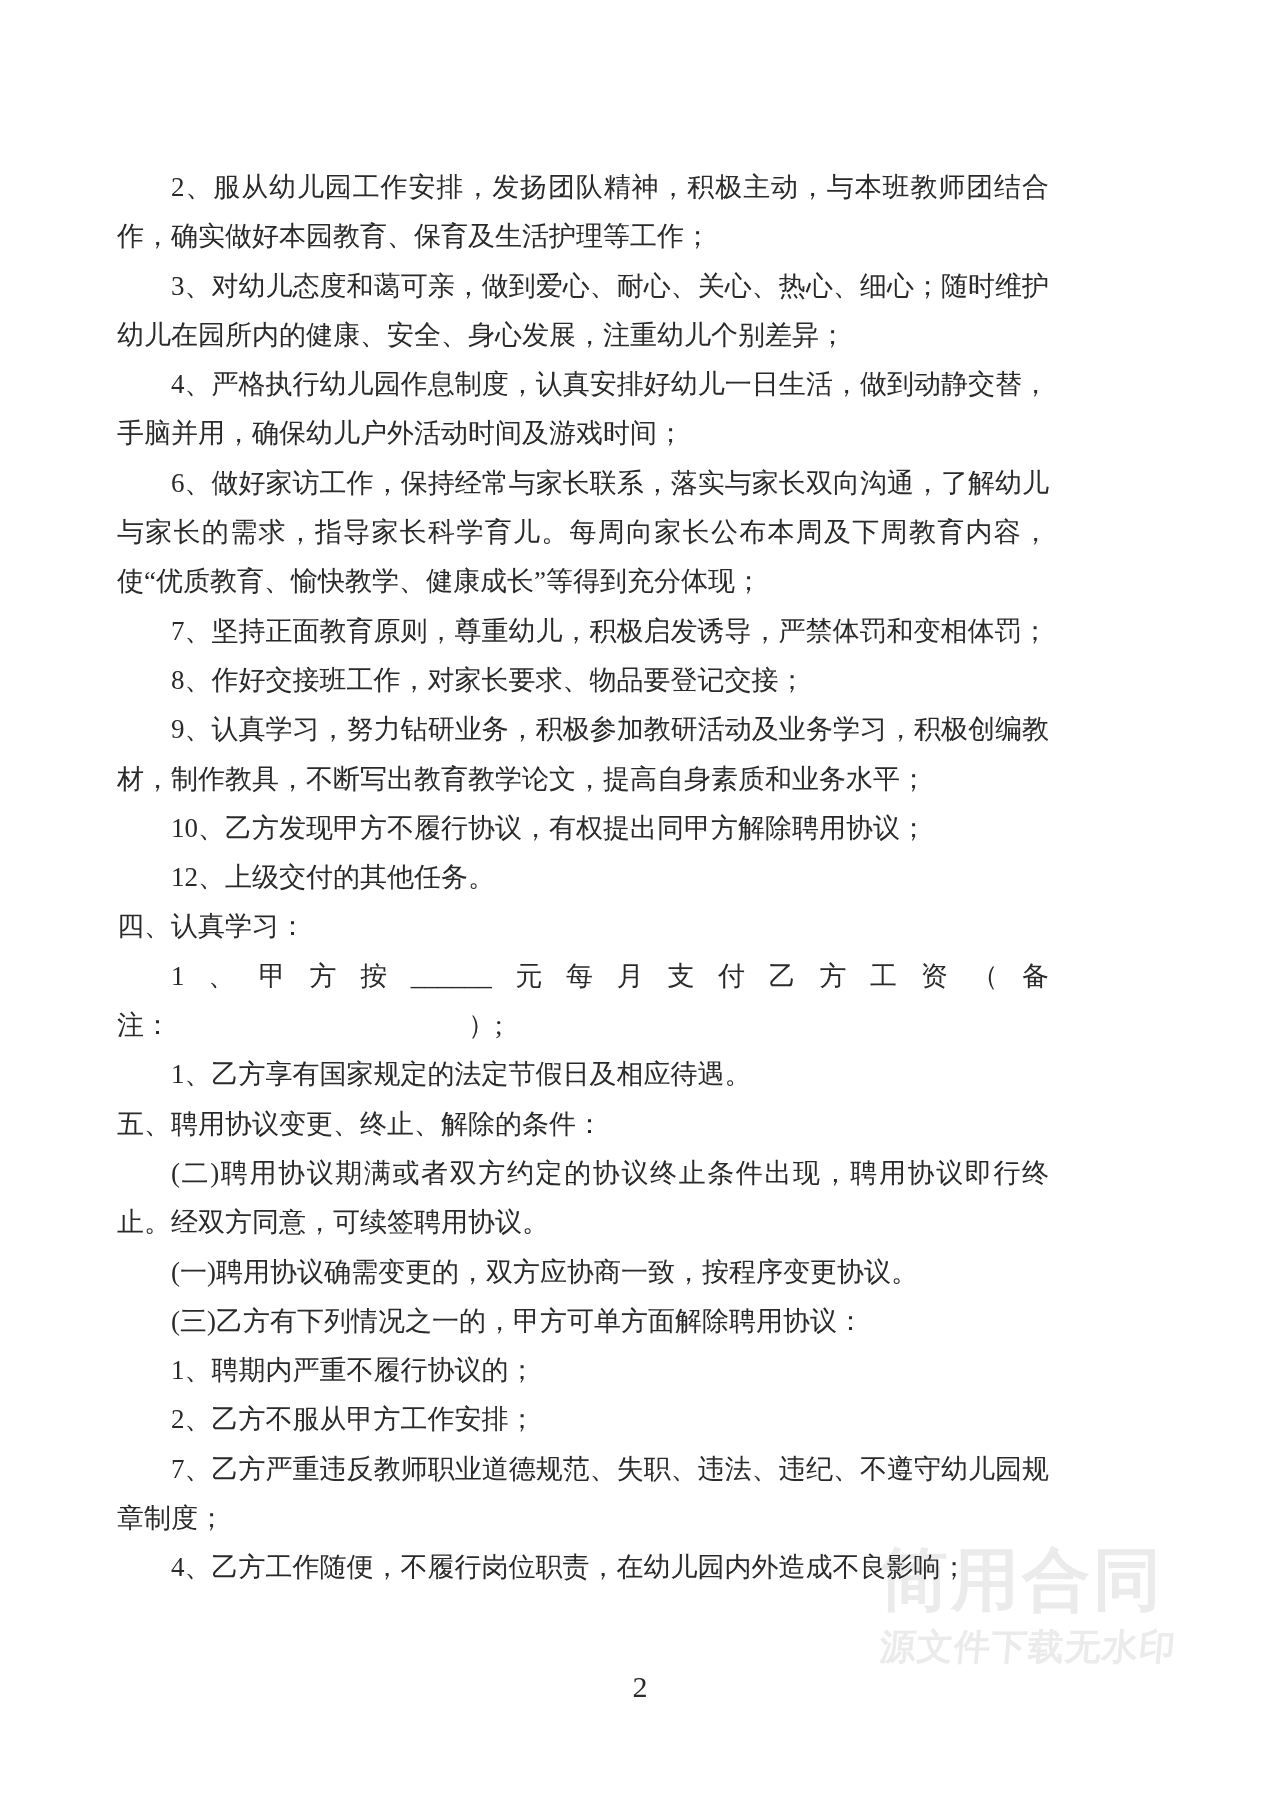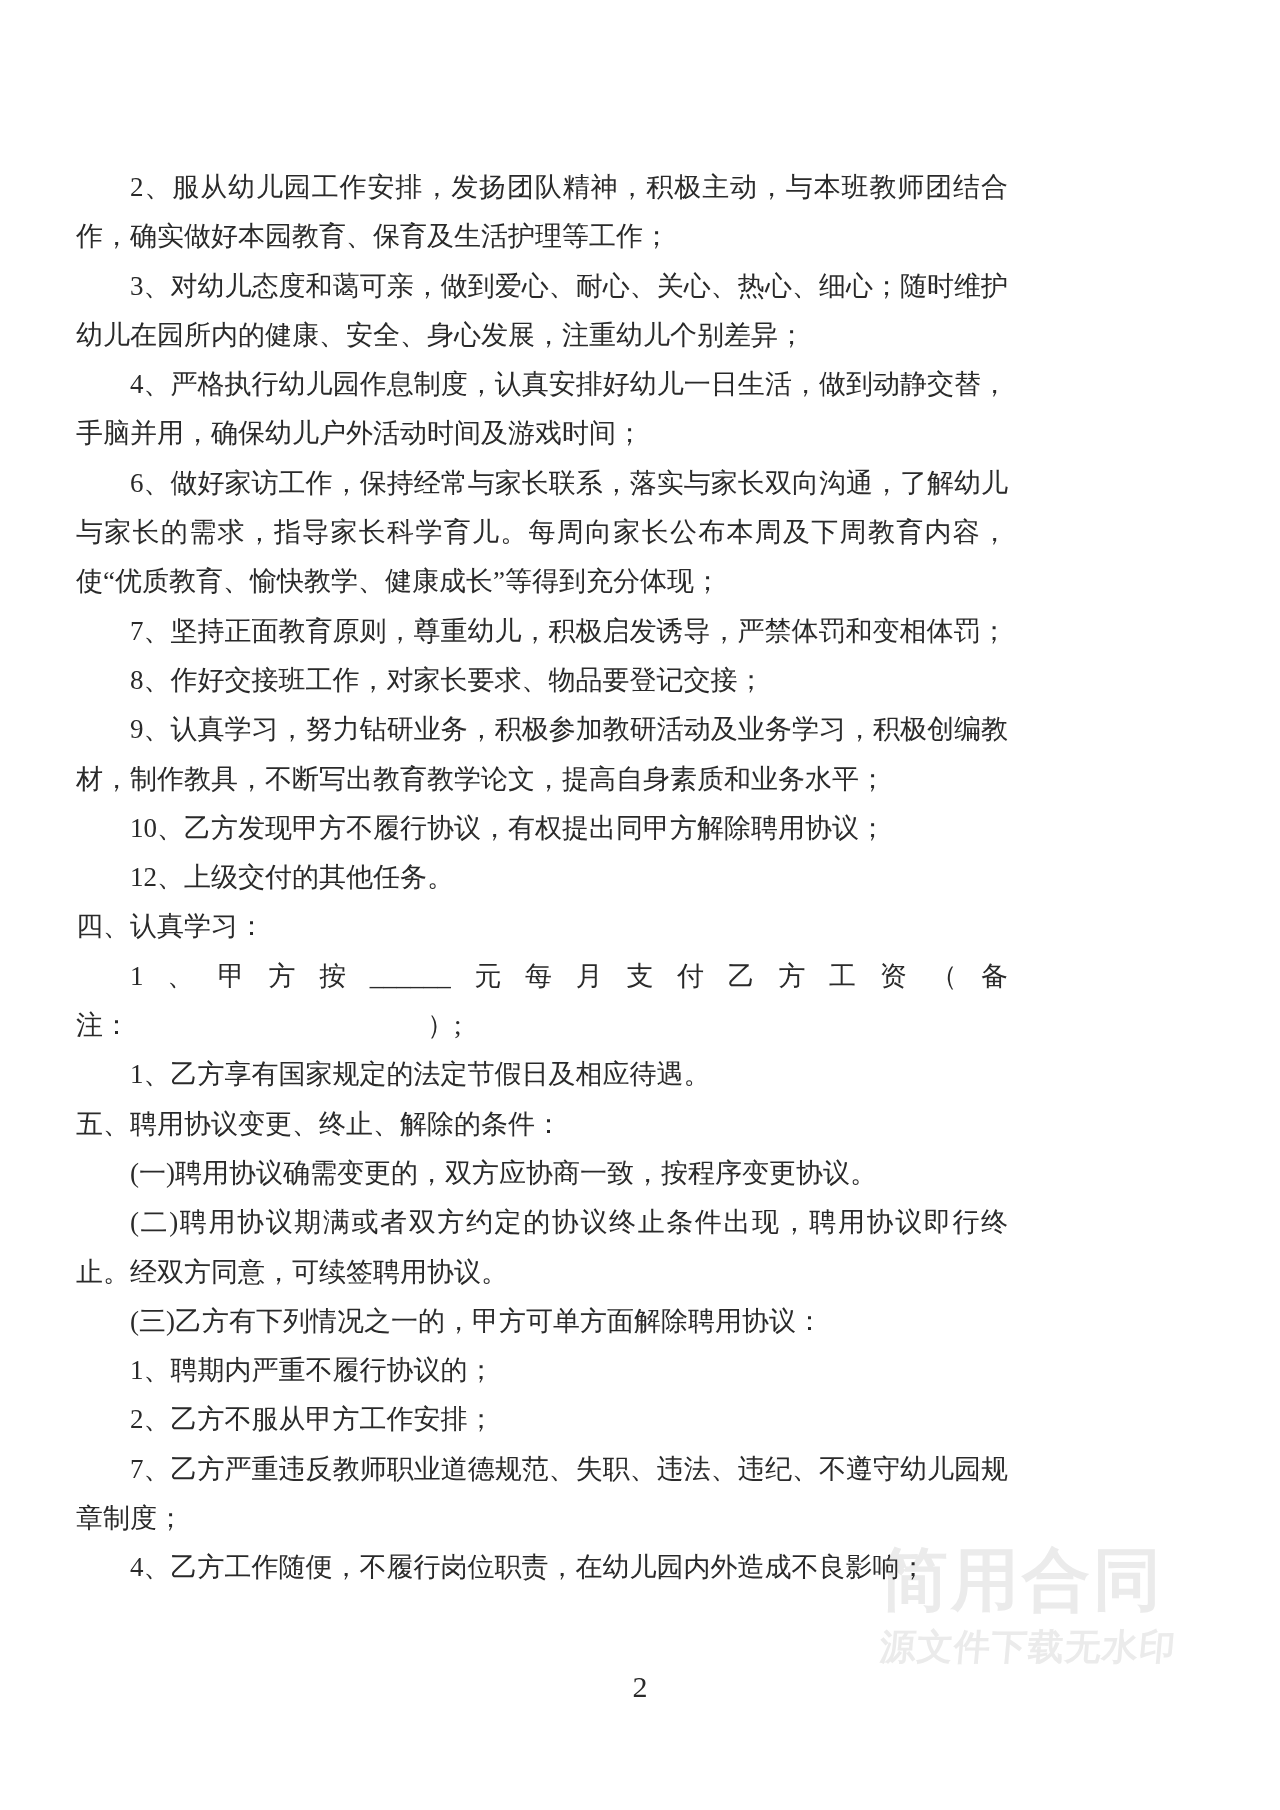--- a/index.html
+++ b/index.html
@@ -9,21 +9,21 @@
     height: 1810px;
     background: #ffffff;
     overflow: hidden;
     font-family: "Liberation Serif", "DejaVu Serif", serif;
     color: #2a2a2a;
   }
   .content {
     position: relative;
     z-index: 2;
     box-sizing: content-box;
-    padding: 163px 170px 0 76px;
+    padding: 163px 170px 0 117px;
     width: 932px;
     font-size: 27px;
     line-height: 49.3px;
     text-align: justify;
   }
   .para { margin: 0; padding: 0; }
   .para.indent { text-indent: 2em; }
   .watermark {
     position: absolute;
     z-index: 1;
@@ -78,22 +78,22 @@
       <p class="para indent">6、做好家访工作，保持经常与家长联系，落实与家长双向沟通，了解幼儿与家长的需求，指导家长科学育儿。每周向家长公布本周及下周教育内容，使“优质教育、愉快教学、健康成长”等得到充分体现；</p>
       <p class="para indent">7、坚持正面教育原则，尊重幼儿，积极启发诱导，严禁体罚和变相体罚；</p>
       <p class="para indent">8、作好交接班工作，对家长要求、物品要登记交接；</p>
       <p class="para indent">9、认真学习，努力钻研业务，积极参加教研活动及业务学习，积极创编教材，制作教具，不断写出教育教学论文，提高自身素质和业务水平；</p>
       <p class="para indent">10、乙方发现甲方不履行协议，有权提出同甲方解除聘用协议；</p>
       <p class="para indent">12、上级交付的其他任务。</p>
       <p class="para">四、认真学习：</p>
       <p class="para indent">1、甲方按______元每月支付乙方工资（备注：　　　　　　　　　　　）;</p>
       <p class="para indent">1、乙方享有国家规定的法定节假日及相应待遇。</p>
       <p class="para">五、聘用协议变更、终止、解除的条件：</p>
+      <p class="para indent">(二)聘用协议期满或者双方约定的协议终止条件出现，聘用协议即行终止。经双方同意，可续签聘用协议。</p>
       <p class="para indent">(一)聘用协议确需变更的，双方应协商一致，按程序变更协议。</p>
-      <p class="para indent">(二)聘用协议期满或者双方约定的协议终止条件出现，聘用协议即行终止。经双方同意，可续签聘用协议。</p>
       <p class="para indent">(三)乙方有下列情况之一的，甲方可单方面解除聘用协议：</p>
       <p class="para indent">1、聘期内严重不履行协议的；</p>
       <p class="para indent">2、乙方不服从甲方工作安排；</p>
       <p class="para indent">7、乙方严重违反教师职业道德规范、失职、违法、违纪、不遵守幼儿园规章制度；</p>
       <p class="para indent">4、乙方工作随便，不履行岗位职责，在幼儿园内外造成不良影响；</p>
     </div>
 
   <div class="footer">
     <span class="page-number">2</span>
   </div>

